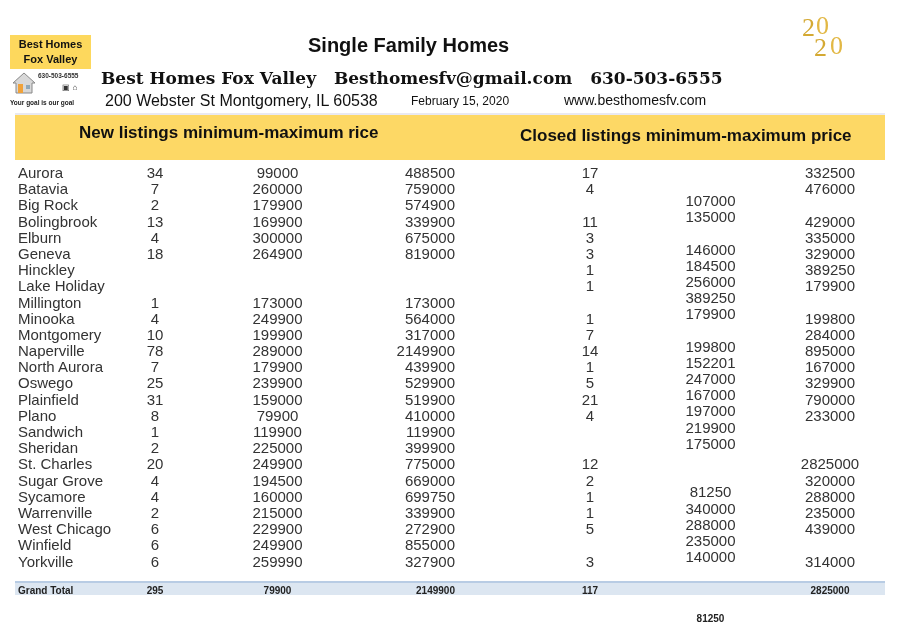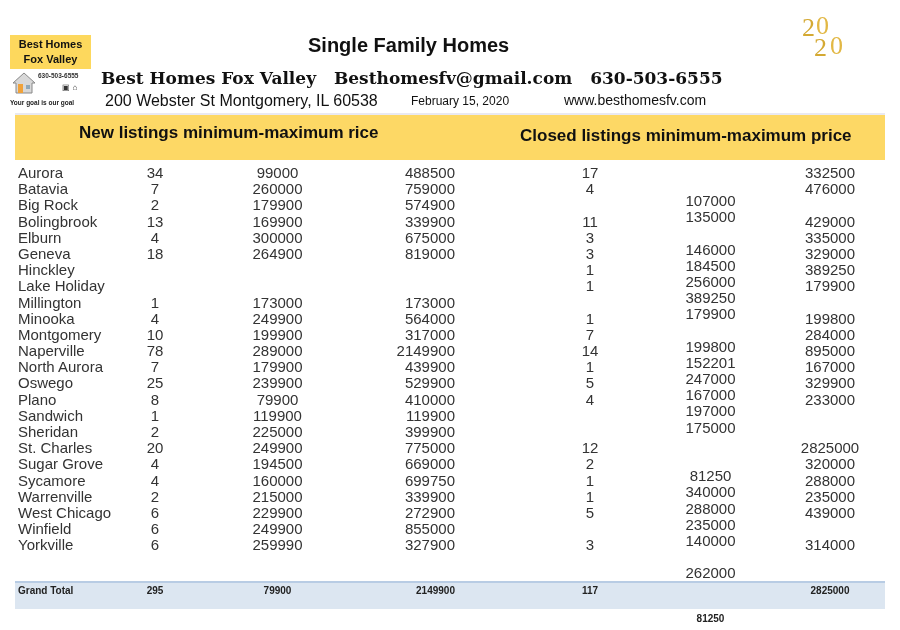--- a/index.html
+++ b/index.html
@@ -28,21 +28,21 @@
   .row { position: relative; height: 16.2px; font-size: 15px; color: #333; }
   .cell { position: absolute; top: 2px; white-space: nowrap; }
   .c-city { left: 3px; }
   .c-ncount { left: 125px; width: 30px; text-align: center; }
   .c-nmin { left: 235px; width: 55px; text-align: center; }
   .c-nmax { left: 380px; width: 60px; text-align: right; }
   .c-ccount { left: 560px; width: 30px; text-align: center; }
   .c-cmin { left: 668px; width: 55px; text-align: center; margin-top: 28px; }
   .c-cmax { left: 785px; width: 60px; text-align: center; }
 
-  .total-row { position: absolute; left: 15px; top: 581px; width: 870px; height: 28px; background: #dce6f1; border-top: 2px solid #b8cce4; box-sizing: border-box; font-weight: bold; font-size: 10px; color: #222; }
+  .total-row { position: absolute; left: 15px; top: 581px; width: 870px; height: 14px; background: #dce6f1; border-top: 2px solid #b8cce4; box-sizing: border-box; font-weight: bold; font-size: 10px; color: #222; }
   .total-row .cell { top: 2px; }
 </style>
 </head>
 <body>
 
 <div class="logo-box">
   <div>Best Homes</div>
   <div>Fox Valley</div>
 </div>
 <svg class="logo-house" viewBox="0 0 24 22">
@@ -199,20 +199,29 @@
     <div class="row">
       <span class="cell c-city">Oswego</span>
       <span class="cell c-ncount">25</span>
       <span class="cell c-nmin">239900</span>
       <span class="cell c-nmax">529900</span>
       <span class="cell c-ccount">5</span>
       <span class="cell c-cmin">197000</span>
       <span class="cell c-cmax">329900</span>
     </div>
     <div class="row">
+      <span class="cell c-city">Plainfield</span>
+      <span class="cell c-ncount">31</span>
+      <span class="cell c-nmin">159000</span>
+      <span class="cell c-nmax">519900</span>
+      <span class="cell c-ccount">21</span>
+      <span class="cell c-cmin">219900</span>
+      <span class="cell c-cmax">790000</span>
+    </div>
+    <div class="row">
       <span class="cell c-city">Plano</span>
       <span class="cell c-ncount">8</span>
       <span class="cell c-nmin">79900</span>
       <span class="cell c-nmax">410000</span>
       <span class="cell c-ccount">4</span>
       <span class="cell c-cmin">175000</span>
       <span class="cell c-cmax">233000</span>
     </div>
     <div class="row">
       <span class="cell c-city">Sandwich</span>

